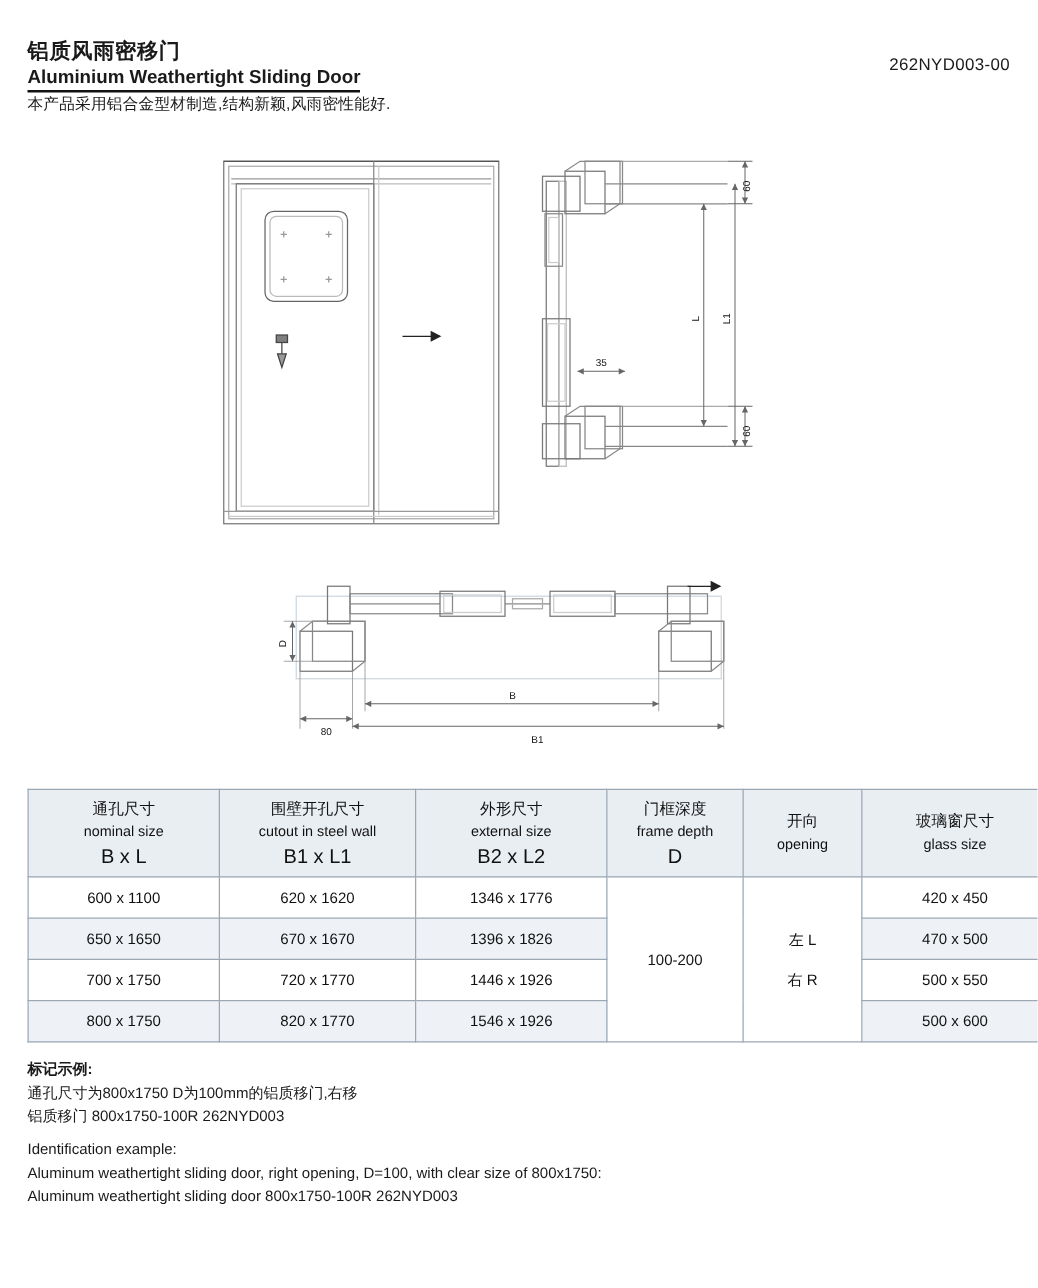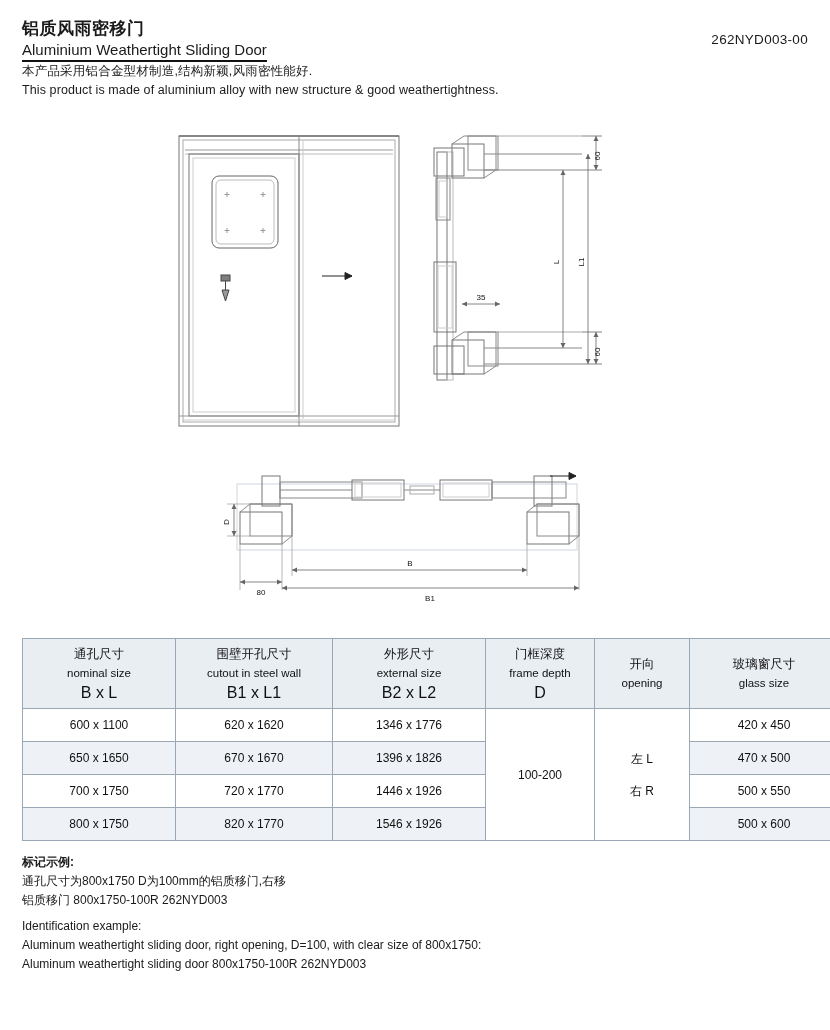--- a/index.html
+++ b/index.html
@@ -13,42 +13,42 @@
     font-family: "Liberation Sans", sans-serif;
     color: #1a1a1a;
     position: relative;
     overflow: hidden;
   }
   .page {
     position: relative;
     width: 830px;
     height: 1030px;
     box-sizing: border-box;
-    padding: 4px 22px;
+    padding: 16px 22px;
   }
 
   
   .header {
     position: relative;
     padding-top: 14px;
   }
   .title-block {
     display: inline-block;
     border-bottom: 2px solid #111;
     padding-bottom: 1px;
   }
   .title-cn {
     font-size: 17px;
     font-weight: bold;
     letter-spacing: 0.5px;
     line-height: 22px;
   }
   .title-en {
     font-size: 15px;
-    font-weight: normal;
+    font-weight: bold;
     line-height: 19px;
   }
   .doc-code {
     position: absolute;
     right: 0;
     top: 28px;
     font-size: 13.5px;
     letter-spacing: 0.3px;
   }
   .desc {
@@ -113,21 +113,20 @@
 <div class="page">
 
   <div class="header">
     <div class="title-block">
       <div class="title-cn">铝质风雨密移门</div>
       <div class="title-en">Aluminium Weathertight Sliding Door</div>
     </div>
     <div class="doc-code">262NYD003-00</div>
     <div class="desc">
       <div class="cn">本产品采用铝合金型材制造,结构新颖,风雨密性能好.</div>
-      <div class="en">This product is made of aluminium alloy with new structure &amp; good weathertightness.</div>
     </div>
   </div>
 
   <div class="drawings">
     <svg width="786" height="520" viewBox="0 0 786 520">
       <g fill="none" stroke="#333" stroke-width="1">
 
         <g stroke="#555">
 
           <rect x="157" y="22" width="220" height="290" stroke="#777"></rect>

